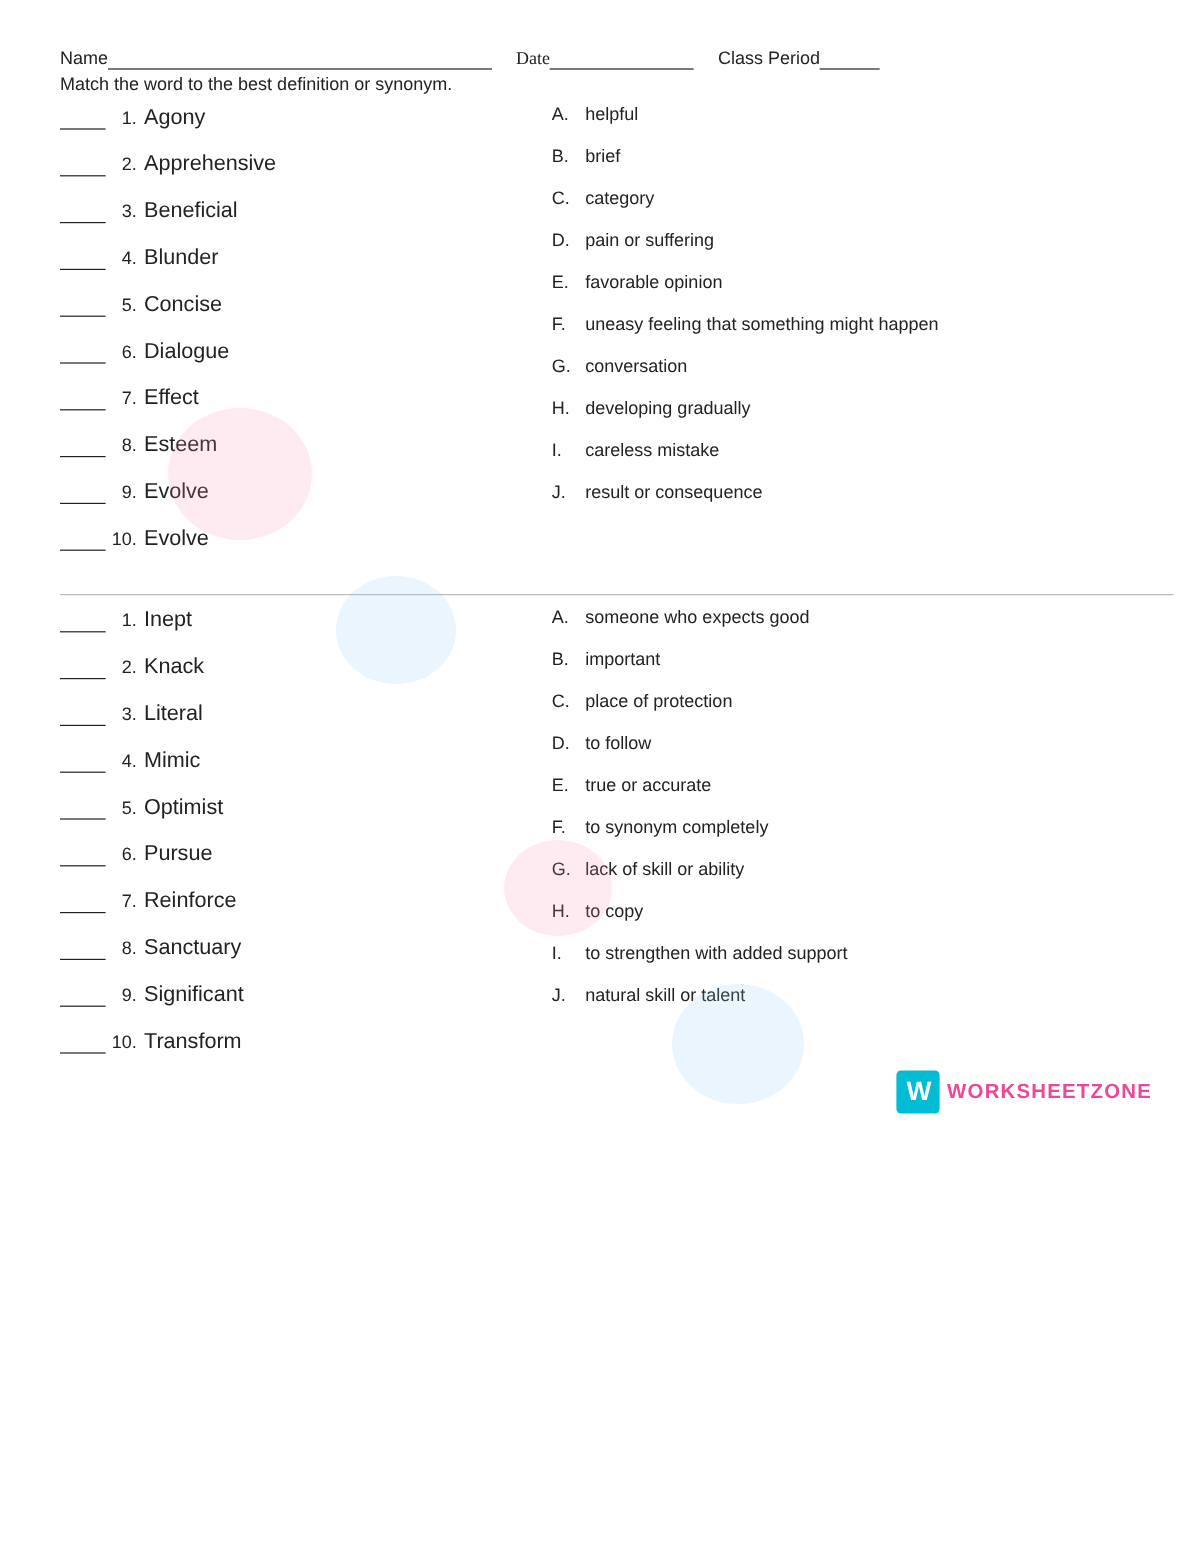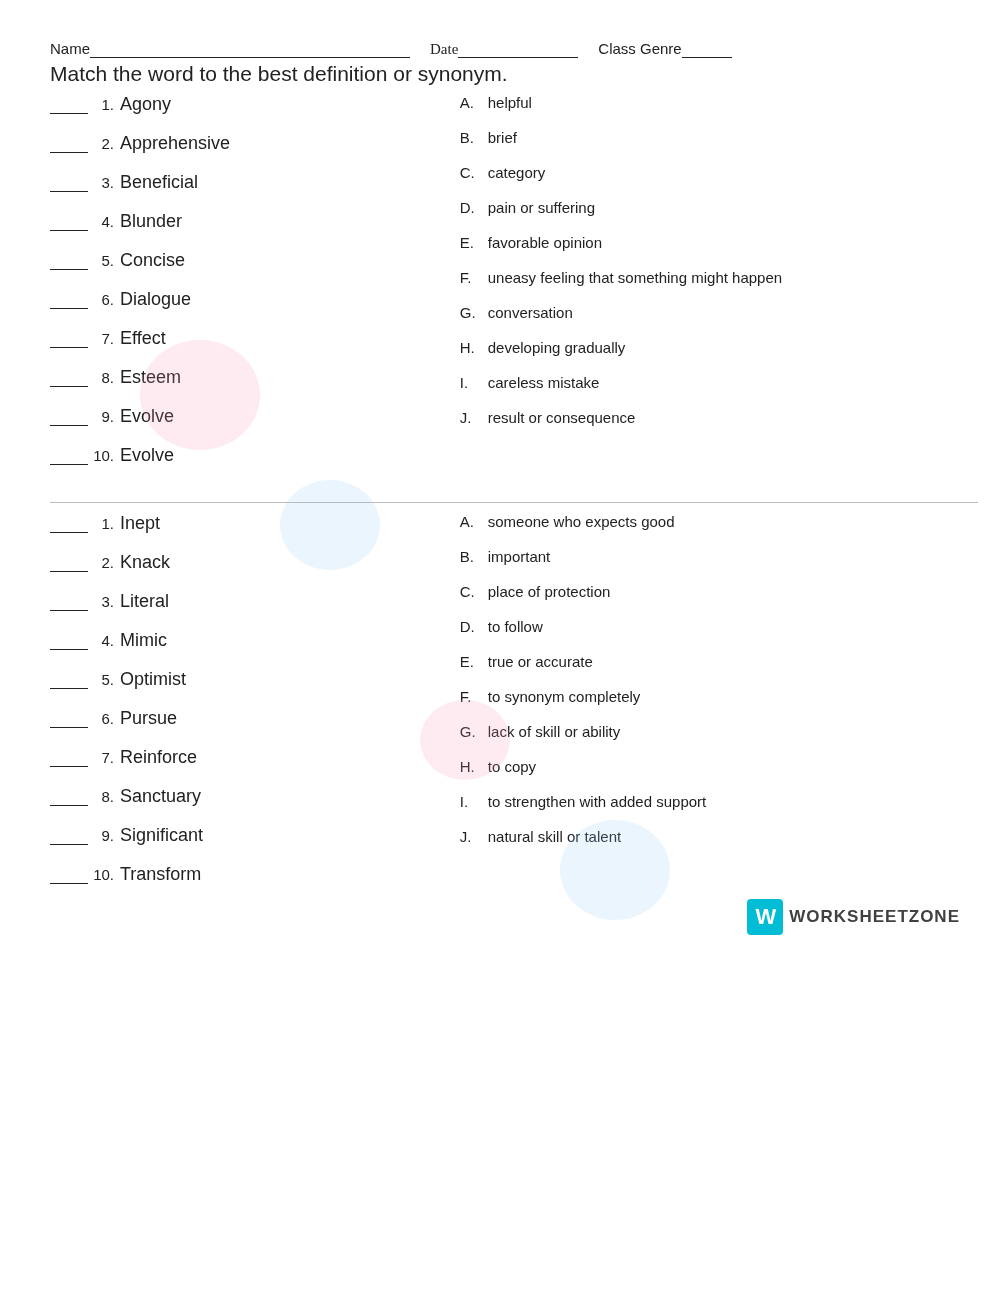--- a/index.html
+++ b/index.html
@@ -26,21 +26,21 @@
     }
     .underline {
       display: inline-block;
       border-bottom: 1px solid #222;
     }
     .subtitle {
       font-size: 15px;
       margin-bottom: 2px;
     }
     .instruction {
-      font-size: 21px;
+      font-size: 15px;
       margin-bottom: 8px;
     }
     .two-col {
       display: flex;
       gap: 0;
       margin-bottom: 0;
     }
     .left-col {
       width: 42%;
       padding-right: 10px;
@@ -142,21 +142,21 @@
       border-radius: 4px;
       letter-spacing: -1px;
     }
     .wz-text {
       font-size: 17px;
       font-weight: bold;
       color: #222;
       letter-spacing: 1px;
     }
     .wz-text span {
-      color: #404040;
+      color: #ec4899;
     }
     .section2-label {
       font-size: 15px;
       margin-bottom: 10px;
     }
     .divider-line {
       border: none;
       border-top: 1px solid #bbb;
       margin: 18px 0 10px 0;
     }
@@ -169,21 +169,21 @@
   <div class="blob blob-pink"></div>
   <div class="blob blob-blue"></div>
   <div class="blob blob-pink2"></div>
   <div class="blob blob-blue2"></div>
 
   <div class="header-line">
     <span>Name</span>
     <span class="underline" style="width:320px;">&nbsp;</span>
     <span style="margin-left:20px;font-family:Liberation Serif, serif;">Date</span>
     <span class="underline" style="width:120px;">&nbsp;</span>
-    <span style="margin-left:20px;">Class Genre</span>
+    <span style="margin-left:20px;">Class Period</span>
     <span class="underline" style="width:50px;">&nbsp;</span>
   </div>
 
   <div class="instruction">Match the word to the best definition or synonym.</div>
 
   <div class="two-col">
     <div class="left-col">
 
     <div class="vocab-item">
           <span class="blank">&nbsp;</span>

